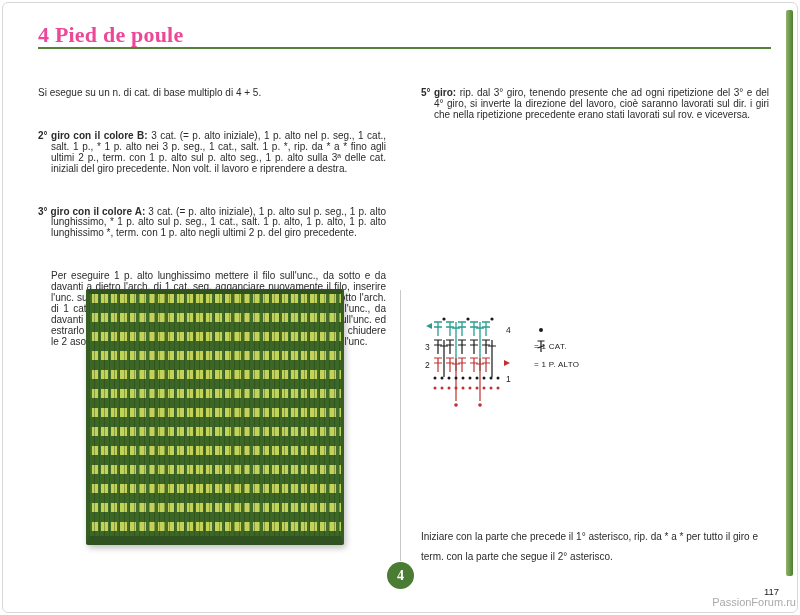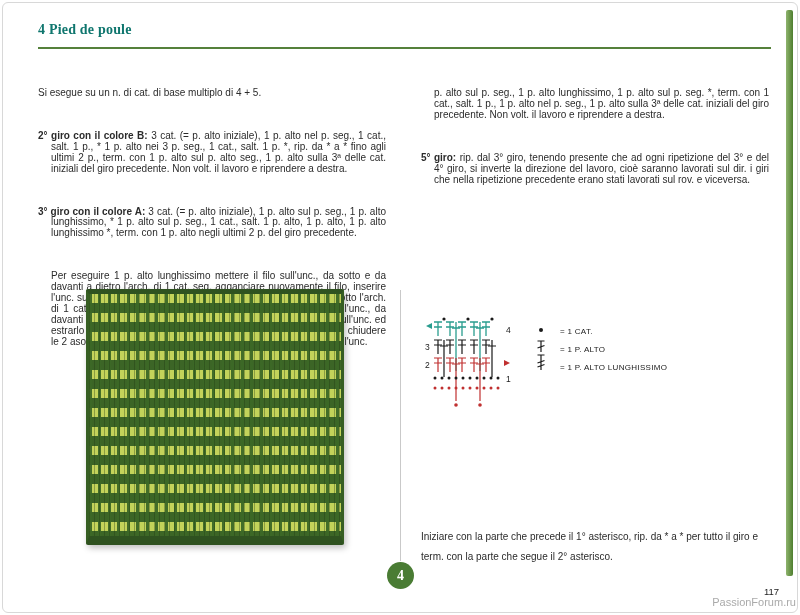--- a/index.html
+++ b/index.html
@@ -19,22 +19,22 @@
   }
   .edge-strip {
     position:absolute; right:7px; top:10px;
     width:7px; height:566px;
     background:linear-gradient(to right,#8fb46e,#4e7e2e);
     border-radius:2px;
   }
   .title {
     position:absolute; left:38px; top:22px;
     font-family:"Liberation Serif", serif;
-    font-weight:bold; font-size:14px;
-    color:#0f766e; letter-spacing:0.2px;
+    font-weight:bold; font-size:22px;
+    color:#ec4899; letter-spacing:0.2px;
   }
   .title-rule {
     position:absolute; left:38px; top:47px;
     width:733px; height:2px; background:#55813b;
   }
   .col {
     position:absolute; top:56px; width:348px;
     font-size:10px; line-height:10.9px;
     text-align:justify;
   }
@@ -73,24 +73,25 @@
     font-family:"Liberation Serif", serif;
     font-weight:bold; font-size:14px;
   }
 
   .chart-area {
     position:absolute; left:422px; top:314px;
     display:flex; align-items:flex-start; gap:20px;
   }
   .legend { padding-top:6px; }
   .legend-row {
-    display:flex; align-items:flex-end; gap:12px;
+    display:flex; align-items:flex-start; gap:6px;
     height:16px; margin-bottom:2px;
     font-size:8px; color:#1a1a1a; letter-spacing:0.3px;
     white-space:nowrap;
+    flex-direction:column;
   }
   .legend-icon { width:14px; display:flex; justify-content:center; }
 
   .note {
     position:absolute; left:421px; top:527px;
     width:352px; font-size:10px; line-height:20px;
   }
   .page-number {
     position:absolute; left:764px; top:586px;
     font-size:9.5px; color:#222222;
@@ -110,21 +111,20 @@
 <div class="title-rule"></div>
 
 <div class="col col-left">
   <p class="para flush"><span>Si esegue su un n. di cat. di base multiplo di 4 + 5.</span></p>
   <p class="para"><b>2° giro con il colore B:</b><span> 3 cat. (= p. alto iniziale), 1 p. alto nel p. seg., 1 cat., salt. 1 p., * 1 p. alto nei 3 p. seg., 1 cat., salt. 1 p. *, rip. da * a * fino agli ultimi 2 p., term. con 1 p. alto sul p. alto seg., 1 p. alto sulla 3ª delle cat. iniziali del giro precedente. Non volt. il lavoro e riprendere a destra.</span></p>
   <p class="para"><b>3° giro con il colore A:</b><span> 3 cat. (= p. alto iniziale), 1 p. alto sul p. seg., 1 p. alto lunghissimo, * 1 p. alto sul p. seg., 1 cat., salt. 1 p. alto, 1 p. alto, 1 p. alto lunghissimo *, term. con 1 p. alto negli ultimi 2 p. del giro precedente.</span></p>
   <p class="para block-indent"><span>Per eseguire 1 p. alto lunghissimo mettere il filo sull'unc., da sotto e da davanti a dietro l'arch. di 1 cat. seg. agganciare nuovamente il filo, inserire l'unc. sul p. indicato del 2° giro sottostante ed estrarre il filo, da sotto l'arch. di 1 cat. mettere il filo sull'unc. e chiudere le prime 2 asole sull'unc., da davanti l'arch di 1 cat. e avvolgendo la stessa cat. mettere il filo sull'unc. ed estrarlo solo attraverso la prima asola sull'unc., 1 gett. sull'unc. e chiudere le 2 asole sull'unc., 1 gett. sull'unc. e chiudere le ultime 2 asole sull'unc.</span></p>
 </div>
 
 <div class="col col-right">
-  <p class="para block-indent"><span>p. alto sul p. seg., 1 p. alto lunghissimo, 1 p. alto sul p. seg. *, term. con 1 cat., salt. 1 p., 1 p. alto nel p. seg., 1 p. alto sulla 3ª delle cat. iniziali del giro precedente. Non volt. il lavoro e riprendere a destra.</span></p>
   <p class="para"><b>5° giro:</b><span> rip. dal 3° giro, tenendo presente che ad ogni ripetizione del 3° e del 4° giro, si inverte la direzione del lavoro, cioè saranno lavorati sul dir. i giri che nella ripetizione precedente erano stati lavorati sul rov. e viceversa.</span></p>
 </div>
 
 <div class="swatch"></div>
 
 <div class="gutter-line"></div>
 
 <div class="chart-area">
   <svg width="92" height="108" viewBox="0 0 92 108" xmlns="http://www.w3.org/2000/svg">
     <g fill="#1a1a1a">
@@ -205,28 +205,20 @@
       <span>= 1 CAT.</span>
     </div>
     <div class="legend-row">
       <span class="legend-icon">
         <svg width="14" height="16">
             <path d="M7 3 V14 M3.5 3 H10.5 M3.5 10 L10.5 7.5" stroke="#1a1a1a" stroke-width="1.2" fill="none"></path>
           </svg>
       </span>
       <span>= 1 P. ALTO</span>
     </div>
-    <div class="legend-row">
-      <span class="legend-icon">
-        <svg width="14" height="18">
-            <path d="M7 1 V16 M3.5 1 H10.5 M3.5 9 L10.5 6.5 M3.5 13 L10.5 10.5" stroke="#1a1a1a" stroke-width="1.2" fill="none"></path>
-          </svg>
-      </span>
-      <span>= 1 P. ALTO LUNGHISSIMO</span>
-    </div>
   </div>
 </div>
 
 <p class="note">Iniziare con la parte che precede il 1° asterisco, rip. da * a * per tutto il giro e term. con la parte che segue il 2° asterisco.</p>
 
 <div class="section-circle">4</div>
 
 <span class="page-number">117</span>
 <span class="watermark">PassionForum.ru</span>
 

